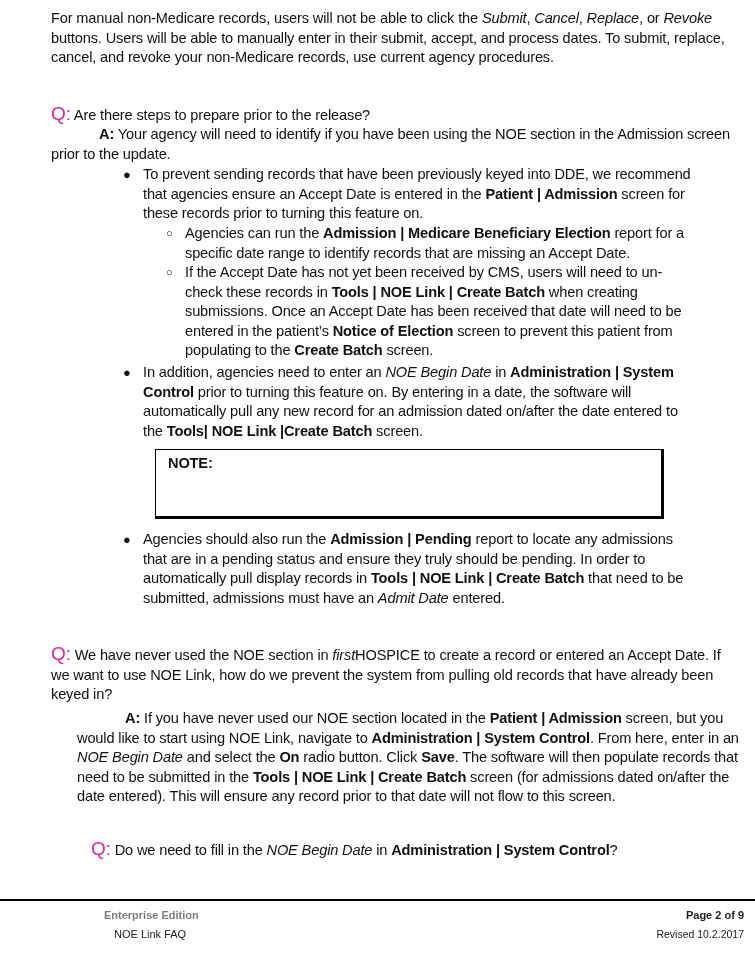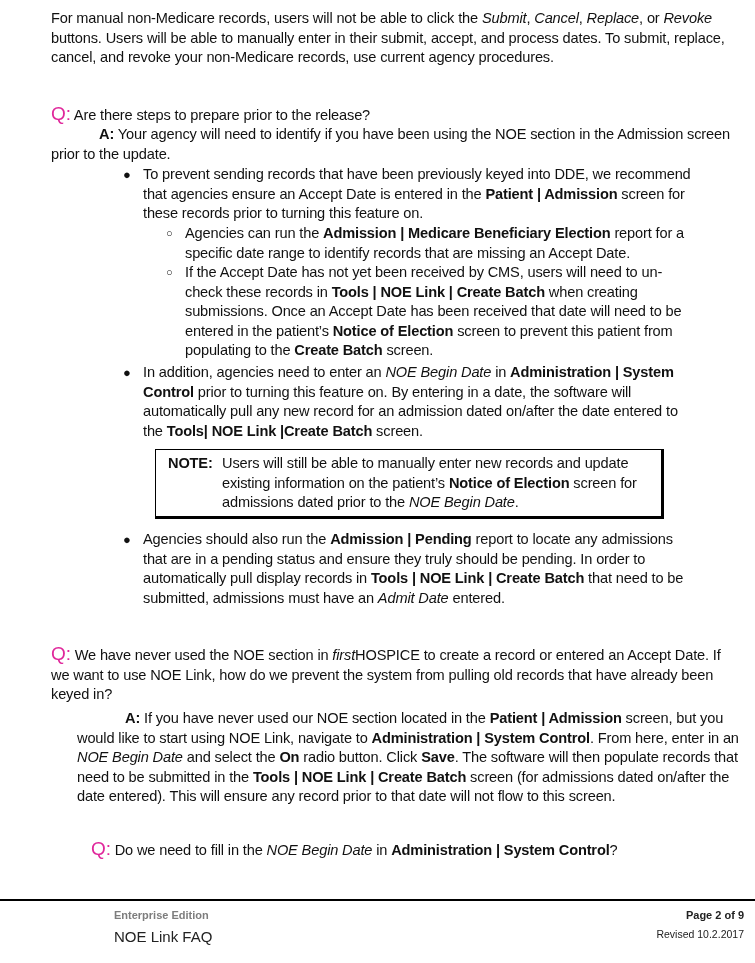--- a/index.html
+++ b/index.html
@@ -34,22 +34,22 @@
 
   .q2 { left: 51px; top: 644px; width: 680px; }
   .a2 { left: 51px; top: 709px; width: 680px; text-indent: 48px; margin-left: 26px; }
   .q3 { left: 51px; top: 839px; width: 680px; margin-left: 40px; }
 
   .footer-rule { position: absolute; left: 0; top: 899px; width: 755px; height: 2px; background: #000; }
   .logo { position: absolute; left: 6px; top: 907px; width: 100px; height: 46px; }
   .logo-top { position: absolute; left: 0; top: 3px; font-size: 11.5px; color: #7d7d7d; letter-spacing: 0.2px; }
   .logo-plus { position: absolute; left: 22px; top: 14px; font-size: 24px; font-weight: bold; color: #e0279b; }
   .logo-first { position: absolute; left: 40px; top: 8px; font-size: 27px; font-style: italic; color: #e0279b; font-family: "Liberation Serif", serif; }
-  .foot-edition { position: absolute; left: 114px; top: 909px; font-size: 11px; font-weight: bold; color: #7d7d7d; }
-  .foot-doc { position: absolute; left: 114px; top: 928px; font-size: 15px; color: #222; }
+  .foot-edition { position: absolute; left: 104px; top: 909px; font-size: 11px; font-weight: bold; color: #7d7d7d; }
+  .foot-doc { position: absolute; left: 114px; top: 928px; font-size: 11px; color: #222; }
   .foot-page { position: absolute; right: 11px; top: 909px; font-size: 11px; font-weight: bold; color: #222; text-align: right; }
   .foot-rev { position: absolute; right: 11px; top: 928px; font-size: 10.5px; color: #222; }
 </style>
 </head>
 <body>
 
 <div class="page">
 
   <div class="block txt intro">
     <span>For manual non-Medicare records, users will not be able to click the </span><i>Submit</i><span>, </span><i>Cancel</i><span>, </span><i>Replace</i><span>, or </span><i>Revoke</i><span> buttons. Users will be able to manually enter in their submit, accept, and process dates. To submit, replace, cancel, and revoke your non-Medicare records, use current agency procedures.</span>
@@ -77,23 +77,20 @@
     <span>If the Accept Date has not yet been received by CMS, users will need to un-check these records in </span><b>Tools | NOE Link | Create Batch</b><span> when creating submissions. Once an Accept Date has been received that date will need to be entered in the patient’s </span><b>Notice of Election</b><span> screen to prevent this patient from populating to the </span><b>Create Batch</b><span> screen.</span>
   </div>
 
   <div class="li1 txt" style="top:363px;">
     <span class="bullet">●</span>
     <span>In addition, agencies need to enter an </span><i>NOE Begin Date</i><span> in </span><b>Administration | System Control</b><span> prior to turning this feature on. By entering in a date, the software will automatically pull any new record for an admission dated on/after the date entered to the </span><b>Tools| NOE Link |Create Batch</b><span> screen.</span>
   </div>
 
   <div class="note-box txt">
     <span class="note-label">NOTE:</span>
-    <div class="note-text">
-      <span>Users will still be able to manually enter new records and update existing information on the patient’s </span><b>Notice of Election</b><span> screen for admissions dated prior to the </span><i>NOE Begin Date</i><span>.</span>
-    </div>
   </div>
 
   <div class="li1 txt" style="top:530px;">
     <span class="bullet">●</span>
     <span>Agencies should also run the </span><b>Admission | Pending</b><span> report to locate any admissions that are in a pending status and ensure they truly should be pending. In order to automatically pull display records in </span><b>Tools | NOE Link | Create Batch</b><span> that need to be submitted, admissions must have an </span><i>Admit Date</i><span> entered.</span>
   </div>
 
   <div class="block txt q2">
     <span class="q-mark">Q:</span><span> We have never used the NOE section in </span><i>first</i><span>HOSPICE to create a record or entered an Accept Date. If we want to use NOE Link, how do we prevent the system from pulling old records that have already been keyed in?</span>
   </div>

